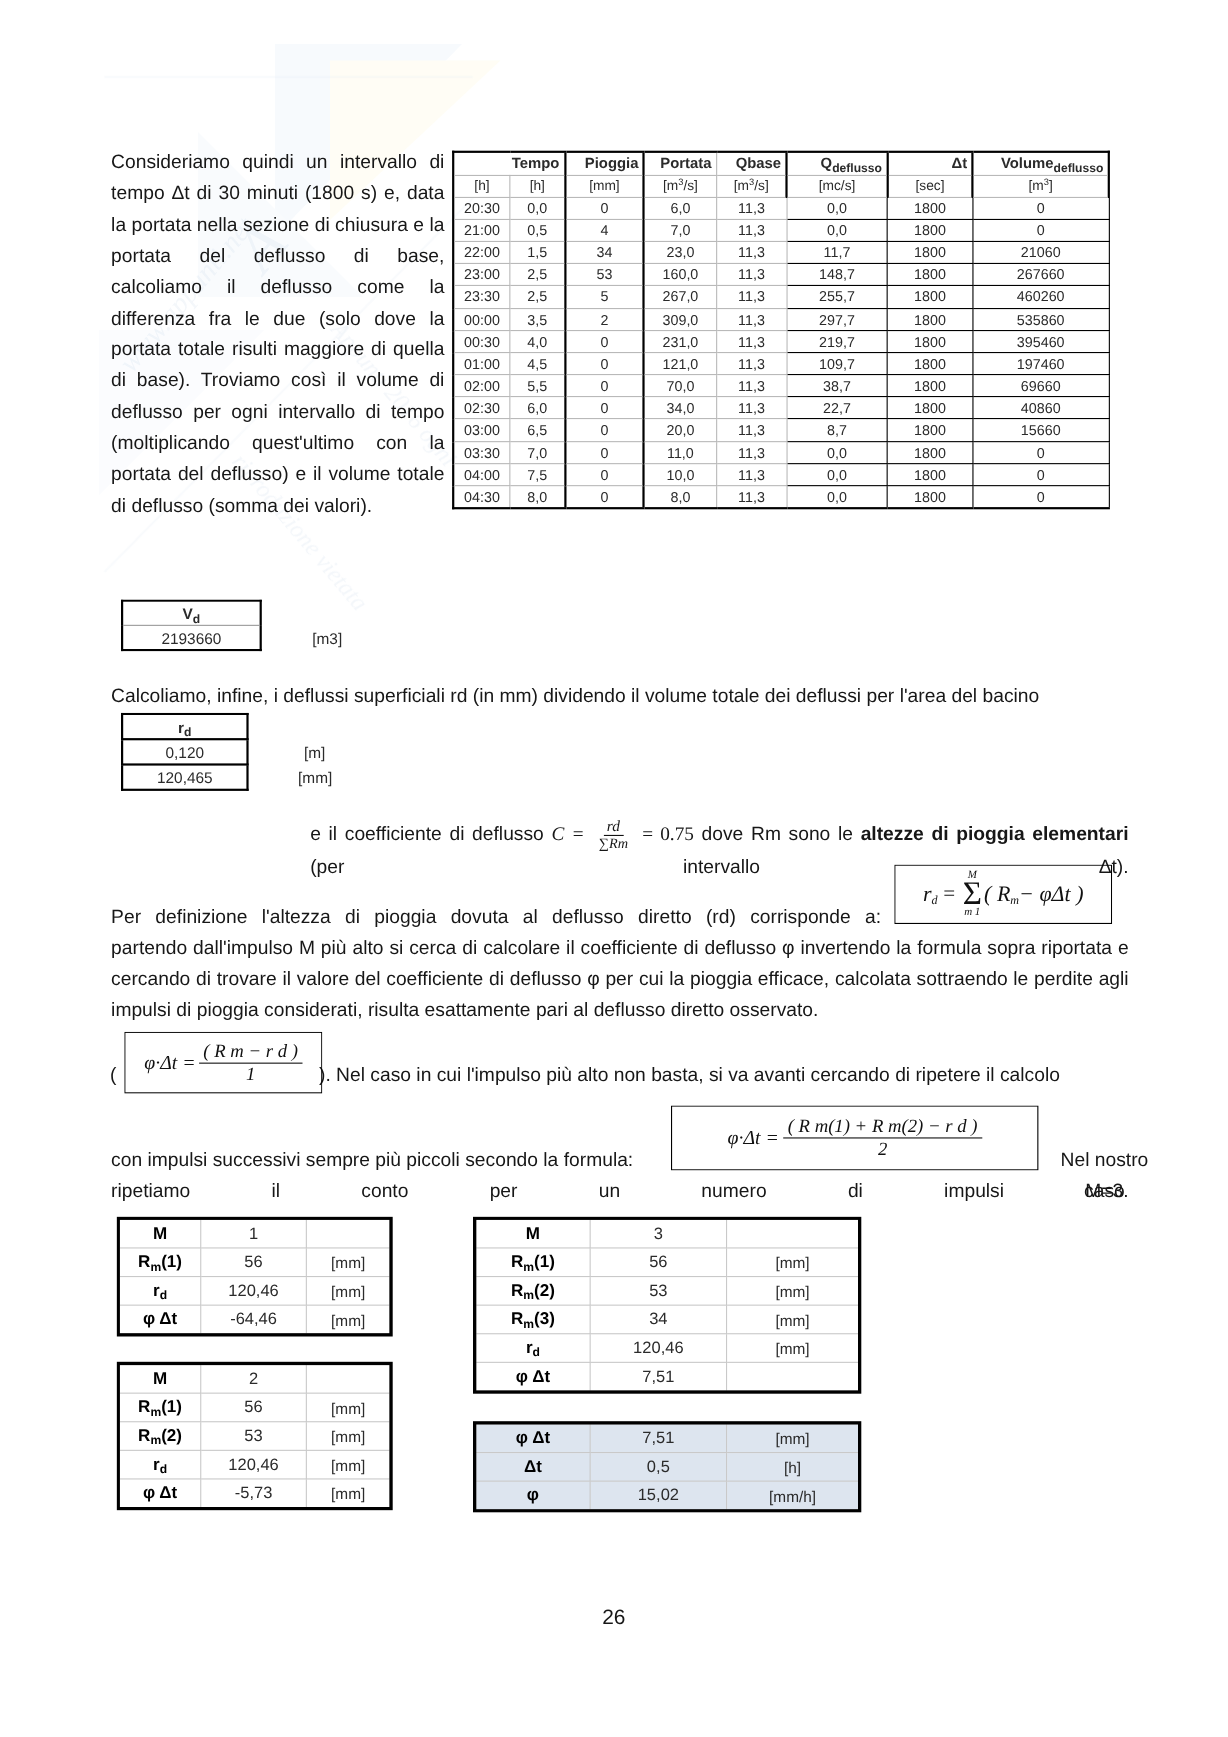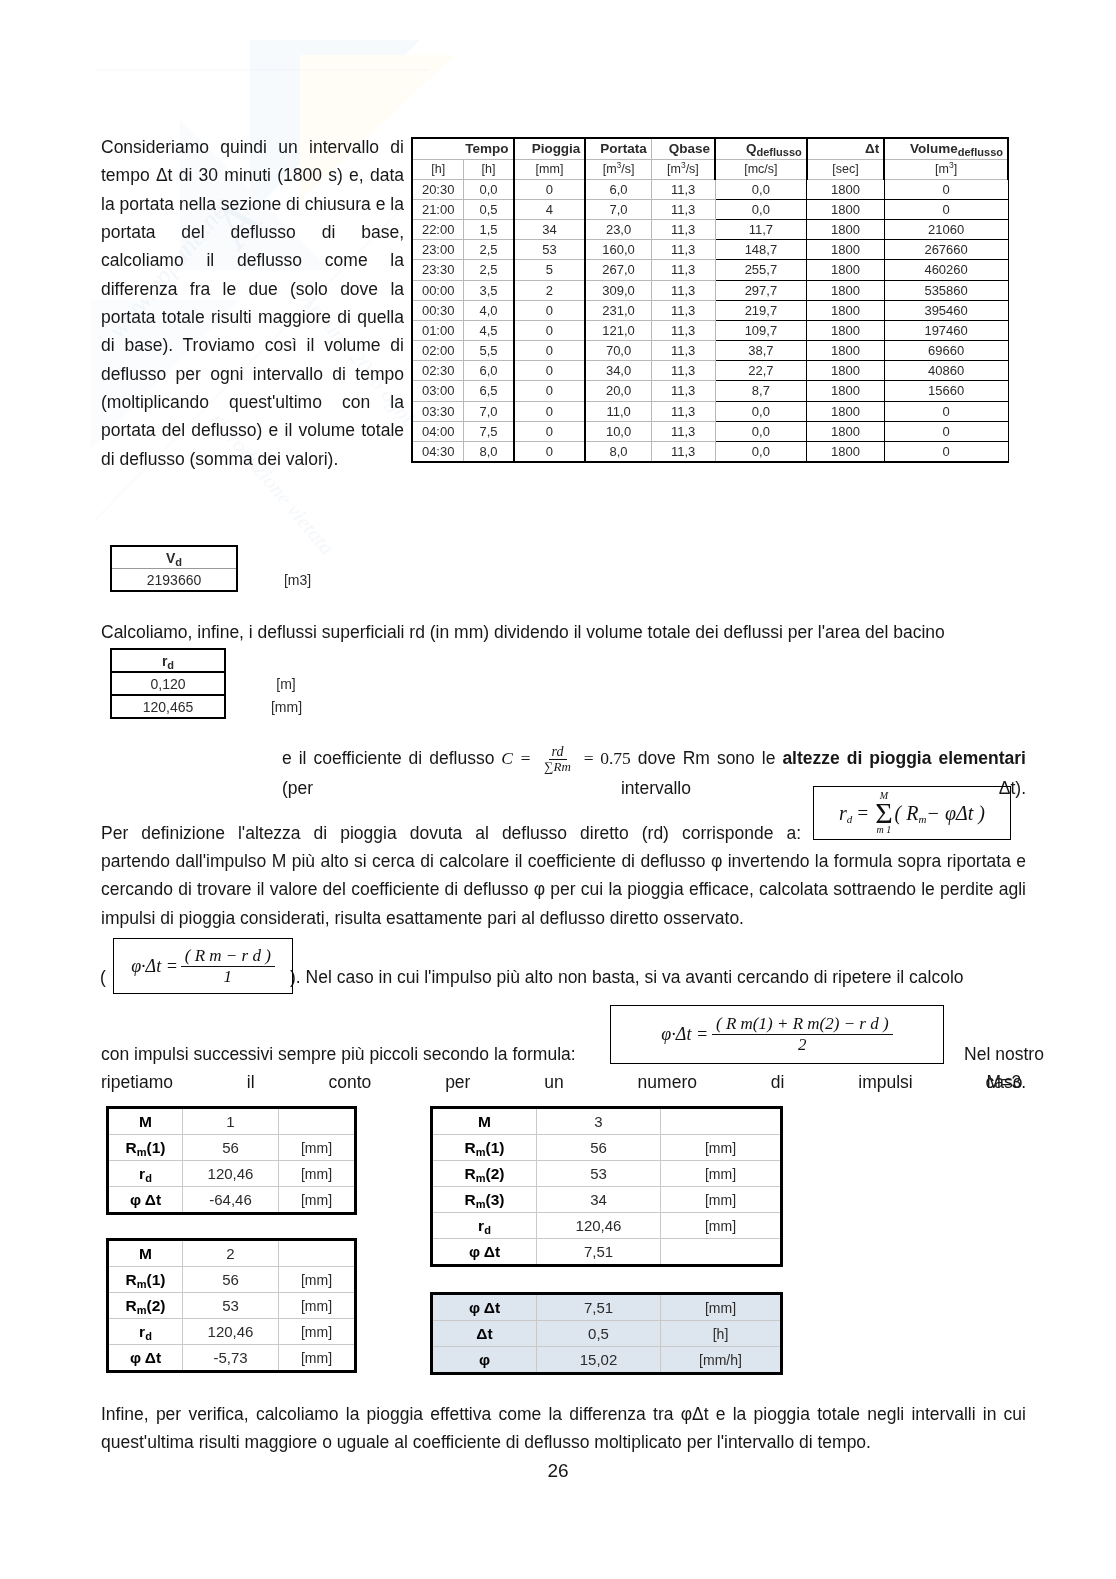--- a/index.html
+++ b/index.html
@@ -567,17 +567,16 @@
           </tr>
           <tr>
             <td class="lbl">φ</td>
             <td>15,02</td>
             <td class="unit">[mm/h]</td>
           </tr>
         </tbody>
     </table>
   </div>
 
-  <div class="para" style="left:101px; top:1400px; width:925px;">Infine, per verifica, calcoliamo la pioggia effettiva come la differenza tra φΔt e la pioggia totale negli intervalli in cui quest'ultima risulti maggiore o uguale al coefficiente di deflusso moltiplicato per l'intervallo di tempo.</div>
 
   <div class="pagenum" style="top:1460px;">26</div>
 
 </div>
 
 </body></html>

